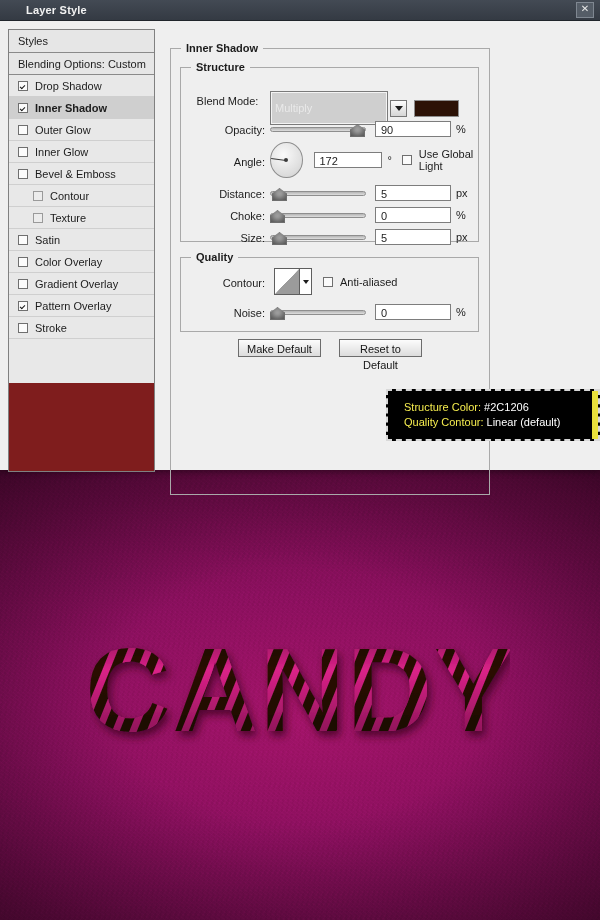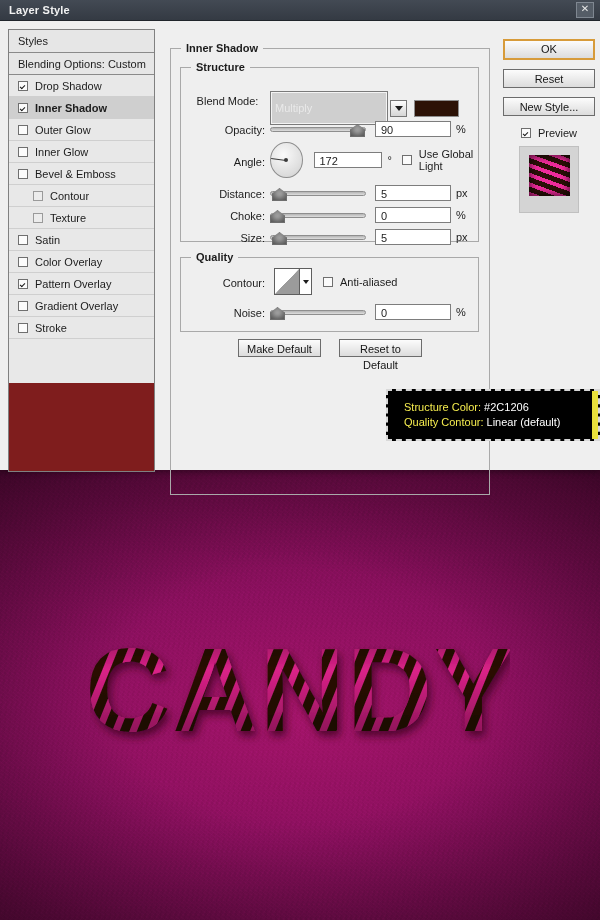--- a/index.html
+++ b/index.html
@@ -41,21 +41,21 @@
     position:absolute;left:0;top:0;width:600px;height:470px;
     background:#efefef;
     box-shadow:0 2px 6px rgba(0,0,0,.35);
   }
   .titlebar{
     height:20px;background:linear-gradient(#434a54,#343a43);
     display:flex;align-items:center;
     border-bottom:1px solid #20252b;
   }
   .titlebar .ttl{
-    color:#f2f2f2;font-size:11px;font-weight:bold;padding-left:9px;letter-spacing:.2px;
+    color:#f2f2f2;font-size:11px;font-weight:bold;padding-left:26px;letter-spacing:.2px;
   }
   .titlebar .spacer{flex:1;}
   .closebtn{
     width:16px;height:14px;margin-right:6px;
     border:1px solid #7f8791;background:#555d67;
     color:#e8e8e8;font-size:10px;line-height:12px;text-align:center;
     font-family:"Liberation Sans",sans-serif;
     cursor:pointer;
   }
 
@@ -298,26 +298,26 @@
         </div>
         <div class="sl-item">
           <span class="cbx"></span>
           <span>Satin</span>
         </div>
         <div class="sl-item">
           <span class="cbx"></span>
           <span>Color Overlay</span>
         </div>
         <div class="sl-item">
+          <span class="cbx"></span>
+          <span>Gradient Overlay</span>
+        </div>
+        <div class="sl-item">
           <span class="cbx on"></span>
           <span>Pattern Overlay</span>
-        </div>
-        <div class="sl-item">
-          <span class="cbx"></span>
-          <span>Gradient Overlay</span>
         </div>
         <div class="sl-item">
           <span class="cbx"></span>
           <span>Stroke</span>
         </div>
         <div class="sl-fill"></div>
       </div>
 
       <div class="panel">
 
@@ -438,32 +438,20 @@
           <span class="unit">%</span>
         </div>
 
         <div class="defbtns">
           <button class="btn">Make Default</button>
           <button class="btn">Reset to Default</button>
         </div>
 
       </div>
 
-      <div class="rightcol">
-        <button class="btn ok">OK</button>
-        <button class="btn">Reset</button>
-        <button class="btn">New Style...</button>
-        <div class="prevrow">
-          <span class="cbx on"></span>
-          <span>Preview</span>
-        </div>
-        <div class="thumbwrap">
-          <div class="thumb"></div>
-        </div>
-      </div>
 
     </div>
   </div>
 
   <div class="tooltip">
     <span class="edge"></span>
     <div class="line">
       <span class="k">Structure Color:</span>
       <span class="v">#2C1206</span>
     </div>

